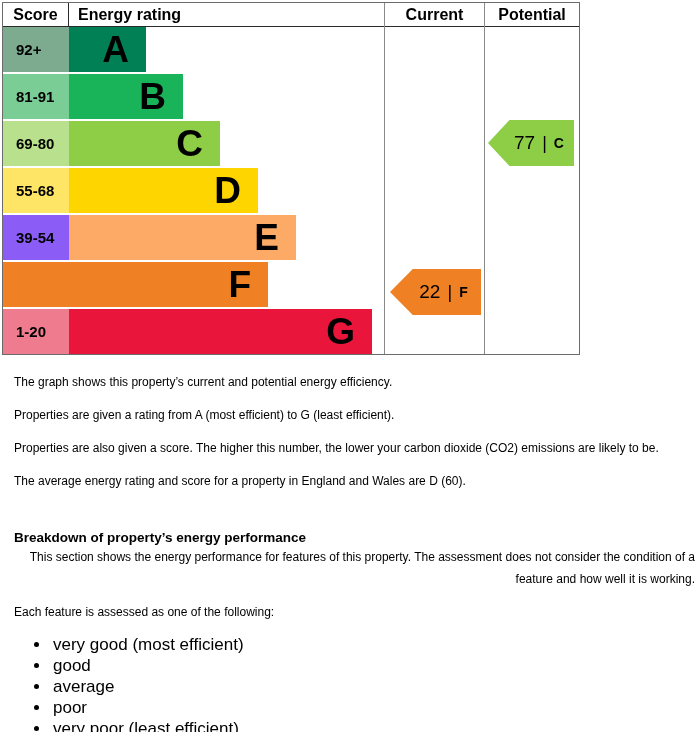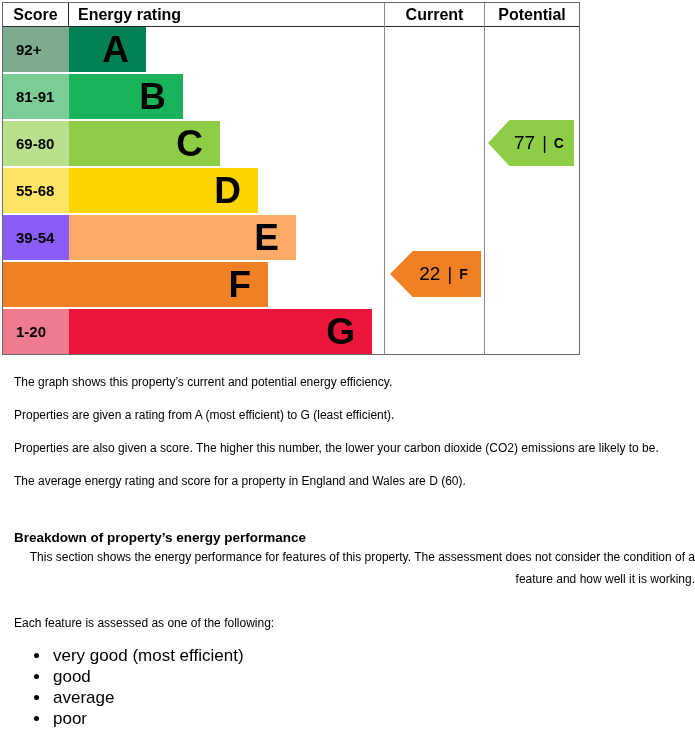--- a/index.html
+++ b/index.html
@@ -98,21 +98,21 @@
     line-height: 15px;
   }
   .content p.first { margin-top: 20px; }
   .breakdown-heading {
     margin: 40px 0 0 0;
     font-size: 13.5px;
     line-height: 17px;
     font-weight: bold;
   }
   .content p.intro { margin-top: 0; max-width: 681px; line-height: 22px; text-align: right; }
-  .content p.each  { margin-top: 26px; }
+  .content p.each  { margin-top: 15px; }
   ul.rating-list {
     margin: 14px 0 0 0;
     padding-left: 37px;
     font-size: 17px;
     line-height: 21px;
   }
   ul.rating-list li { padding-left: 2px; }
 </style>
 </head>
 <body>
@@ -166,21 +166,21 @@
           </div>
       </div>
     </div>
   </div>
 
   <div class="col-cur">
     <div class="hrow">
       <div class="h-center">Current</div>
     </div>
     <div class="col-body">
-      <div class="arrow arrow-cur" style="top: 224px; background: rgb(239, 128, 35);">
+      <div class="arrow arrow-cur" style="top: 242px; background: rgb(239, 128, 35);">
         <span class="val">22</span>
         <span class="sep">|</span>
         <span class="ltr">F</span>
       </div>
     </div>
   </div>
 
   <div class="col-pot">
     <div class="hrow">
       <div class="h-center">Potential</div>

